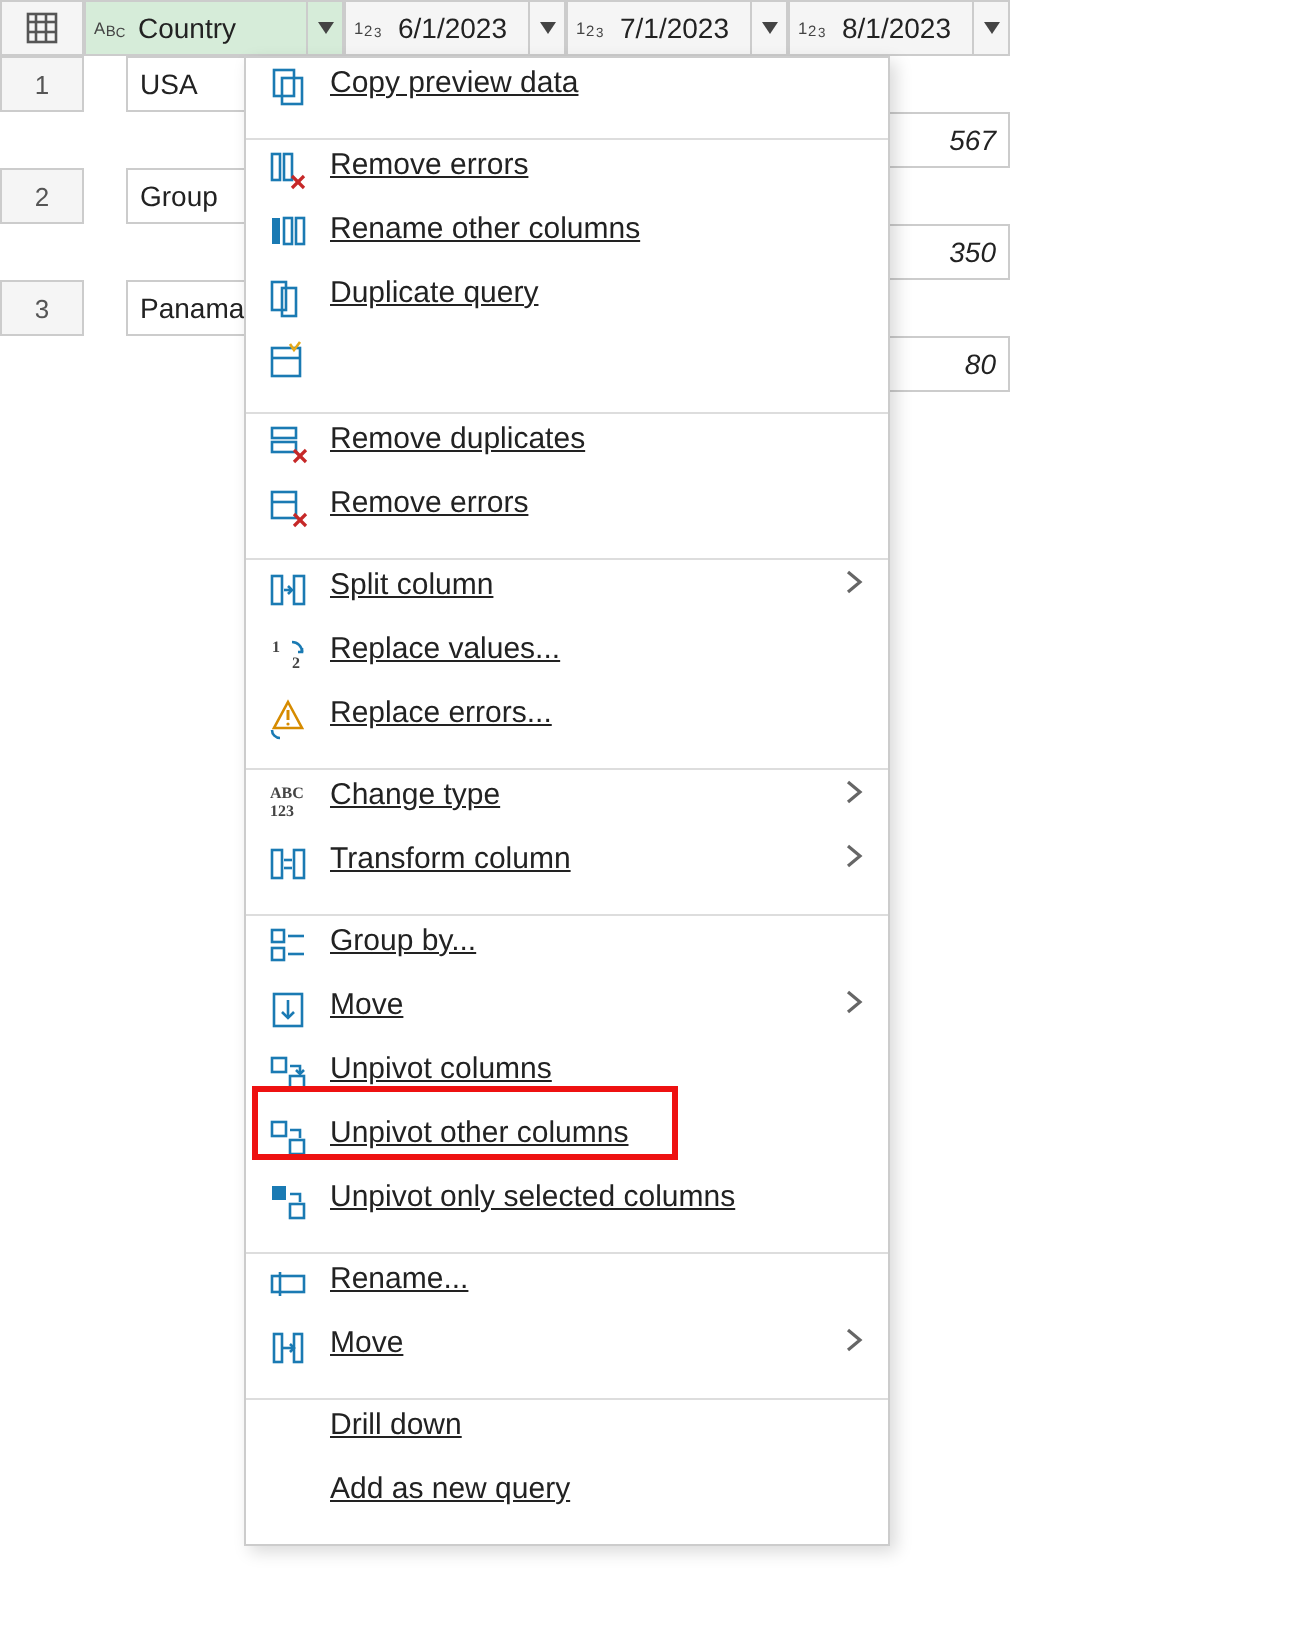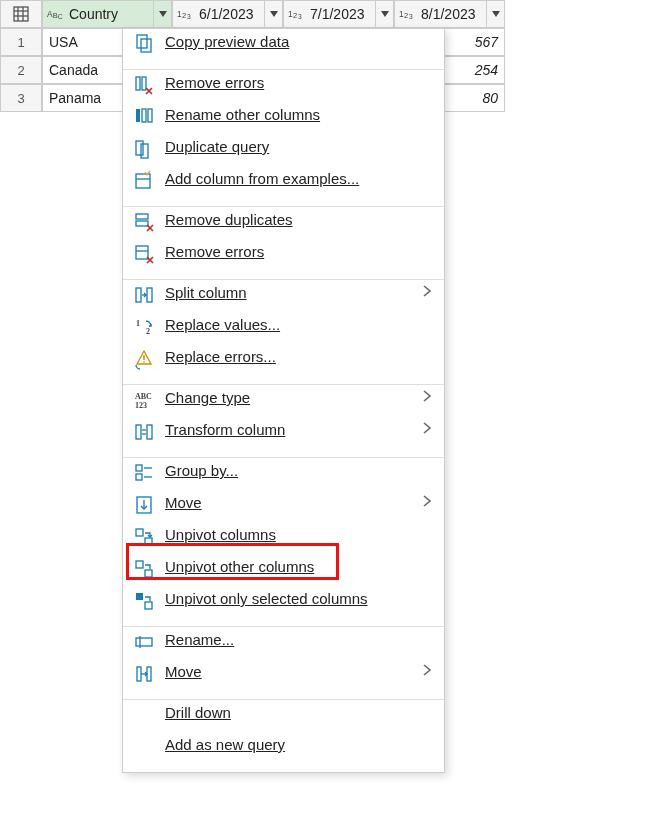--- a/index.html
+++ b/index.html
@@ -27,22 +27,22 @@
     .corner-ic rect { fill:none; stroke:#555; stroke-width:1.3; }
     .corner-ic line { stroke:#555; stroke-width:1.3; }
     .type-ic { width: 20px; margin-left:4px; flex:0 0 auto; font-family: "Segoe UI", sans-serif; font-size:11px; font-weight:500; fill:#444; }
     .type-ic.num { fill:#444; }
     .col-name { flex: 1 1 auto; padding-left:2px; white-space:nowrap; overflow:hidden; }
     .filter { width:18px; height:100%; border-left:1px solid #ccc; display:flex; align-items:center; justify-content:center; cursor:pointer; }
     .filter svg { width:8px; height:6px; }
     .filter svg polygon { fill:#444; }
     .rownum { justify-content:center; background:#f5f5f5; font-size:13px; color:#555; }
     .data { padding: 0 6px; }
-    .data.txt { justify-content:flex-start; }
-    .data.num { justify-content:flex-end; font-style: italic; }
+    .data.txt { justify-content:flex-start;margin-left:21px; }
+    .data.num { justify-content:flex-end; font-style: italic; margin-top: 28px; }
     
     .menu {
       position: absolute; left: 122px; top: 28px;
       width: 323px;
       background: #fff; border:1px solid #ccc;
       box-shadow: 3px 3px 8px rgba(0,0,0,0.15);
       padding: 4px 0;
     }
     .mi { display:flex; align-items:flex-start; height:32px; padding:0 12px 0 10px; cursor:default; position:relative;text-decoration:underline; }
     .mi .ic { width:22px; height:22px; flex:0 0 22px; margin-right:10px; }
@@ -127,24 +127,24 @@
     </div>
   </div>
 
   <div class="cell rownum">1</div>
   <div class="cell data txt">USA</div>
   <div class="cell data num"></div>
   <div class="cell data num">0</div>
   <div class="cell data num">567</div>
 
   <div class="cell rownum">2</div>
-  <div class="cell data txt">Canada</div>
+  <div class="cell data txt">Group</div>
   <div class="cell data num"></div>
   <div class="cell data num">1</div>
-  <div class="cell data num">254</div>
+  <div class="cell data num">350</div>
 
   <div class="cell rownum">3</div>
   <div class="cell data txt">Panama</div>
   <div class="cell data num"></div>
   <div class="cell data num">0</div>
   <div class="cell data num">80</div>
 </div>
 
 <div class="menu">
 
@@ -184,21 +184,20 @@
     </svg>
     <span class="lbl">Duplicate query</span>
   </div>
 
   <div class="mi">
     <svg class="ic" viewBox="0 0 22 22">
       <rect class="ic-stroke" x="3" y="4" width="14" height="14"></rect>
       <line class="ic-stroke" x1="3" y1="9" x2="17" y2="9"></line>
       <polyline class="ic-stroke" points="12,2 14,5 17,1" style="stroke:#e6a817"></polyline>
     </svg>
-    <span class="lbl">Add column from examples...</span>
   </div>
 
   <div class="sep"></div>
 
   <div class="mi">
     <svg class="ic" viewBox="0 0 22 22">
       <rect class="ic-stroke" x="3" y="3" width="12" height="5"></rect>
       <rect class="ic-stroke" x="3" y="10" width="12" height="5"></rect>
       <line class="ic-red" x1="14" y1="14" x2="20" y2="20"></line>
         <line class="ic-red" x1="20" y1="14" x2="14" y2="20"></line>

